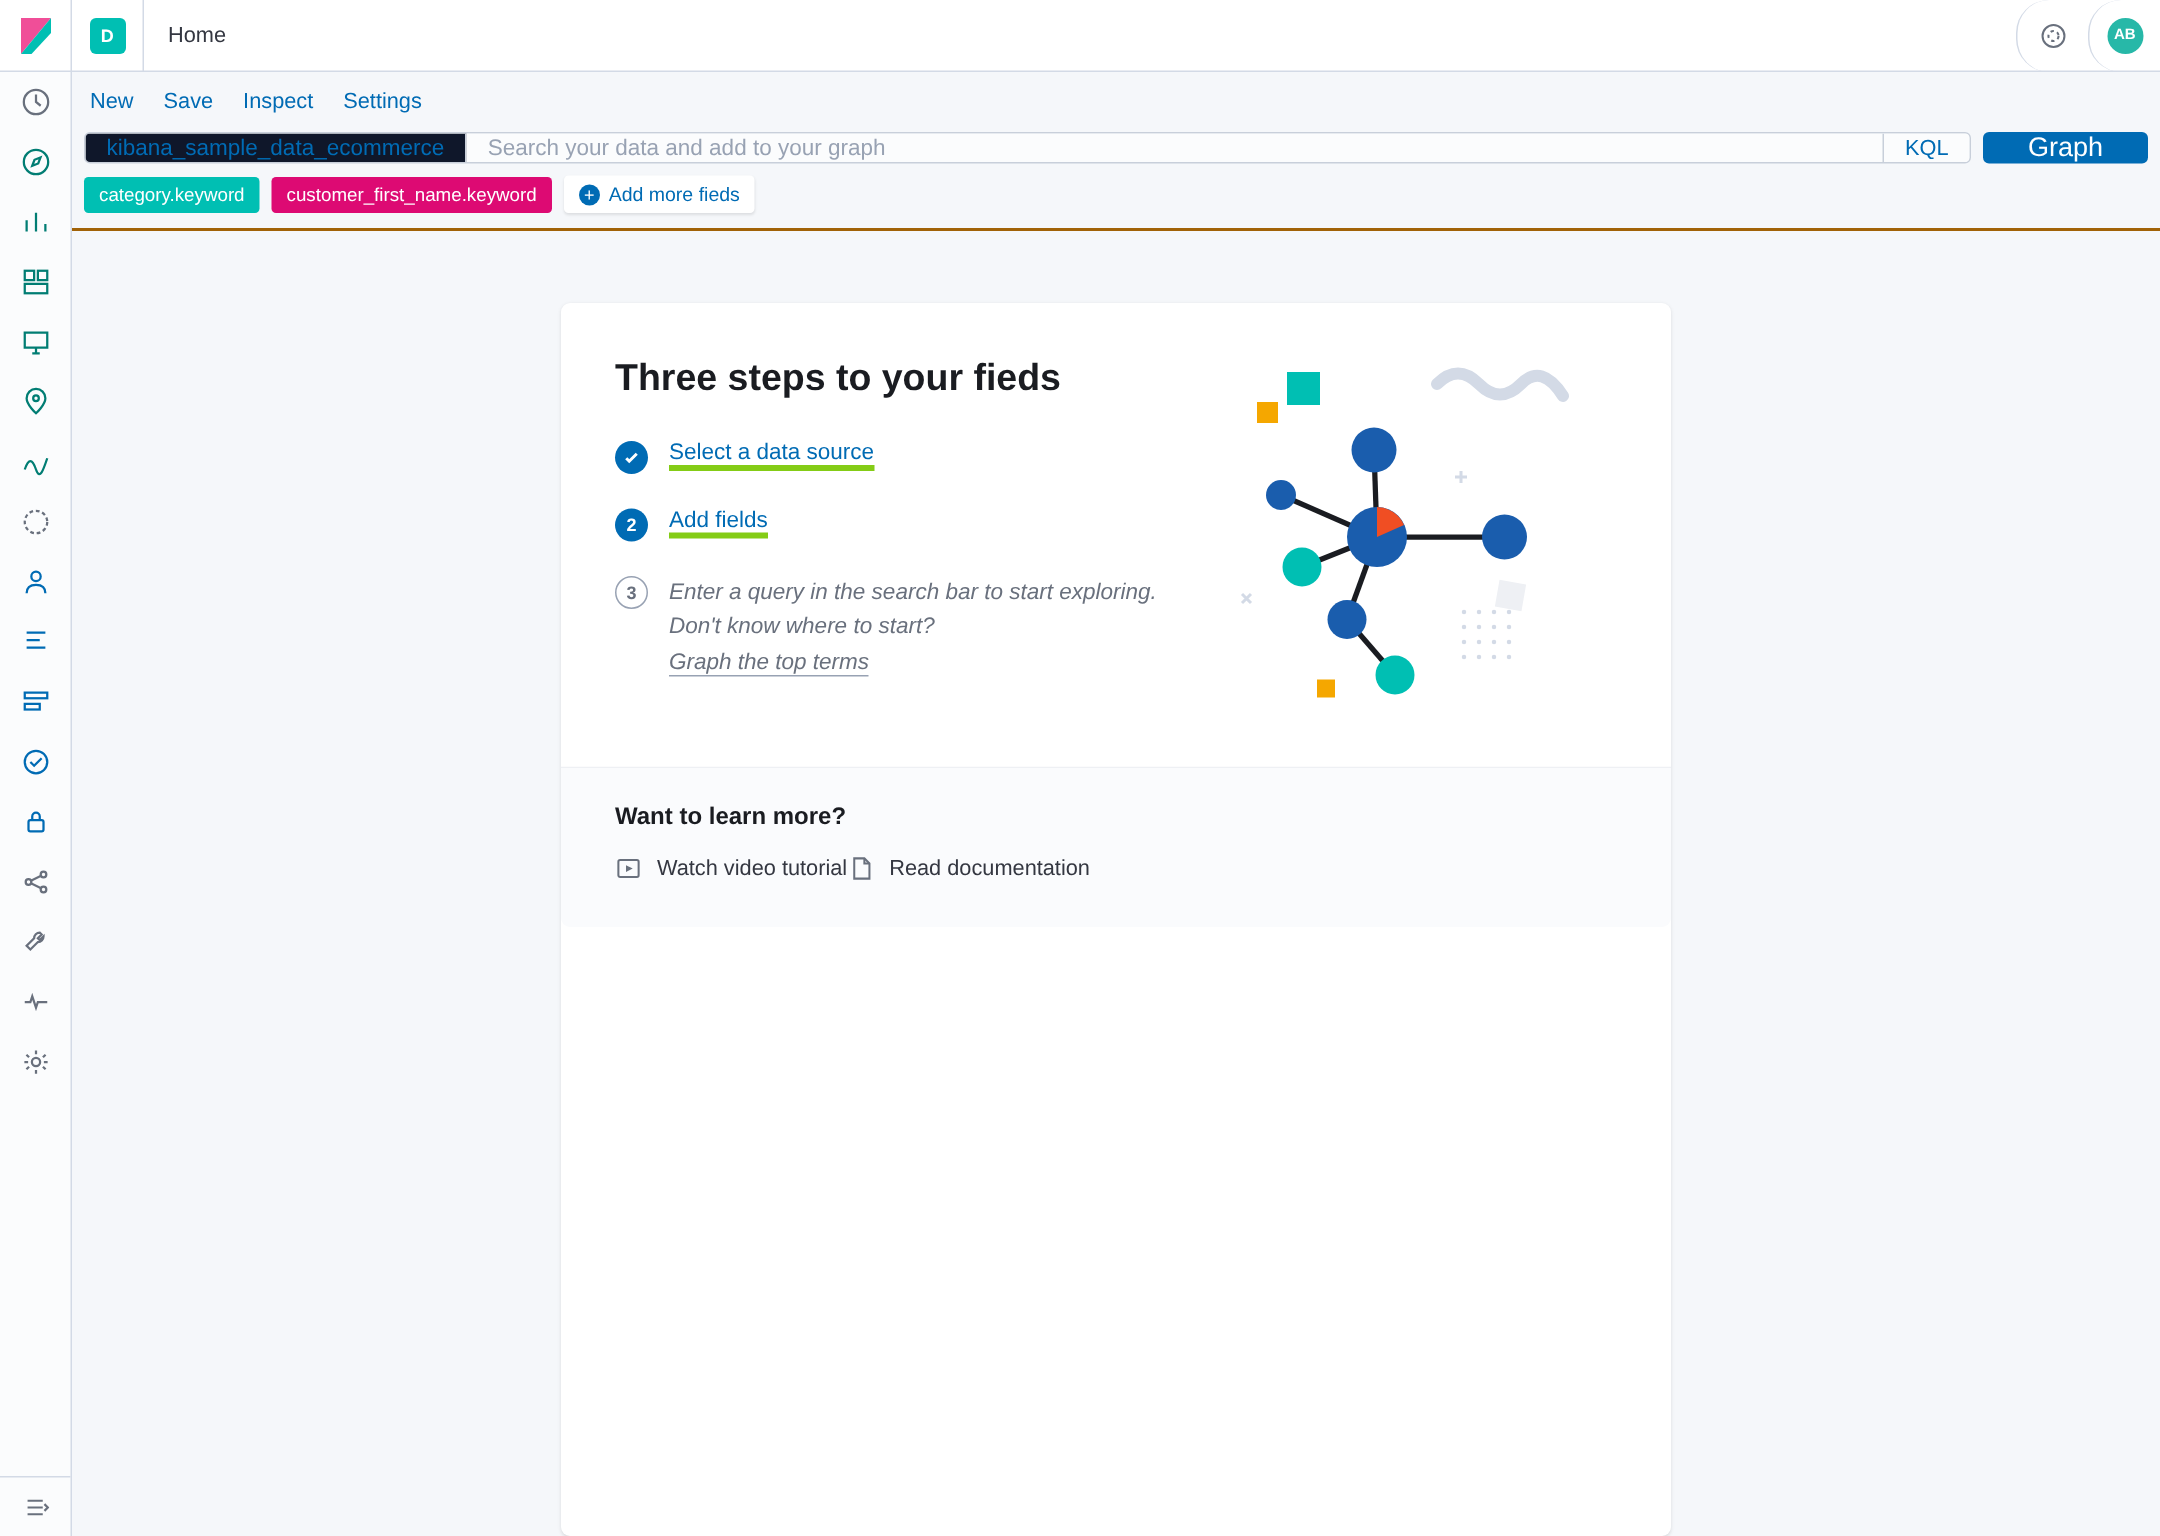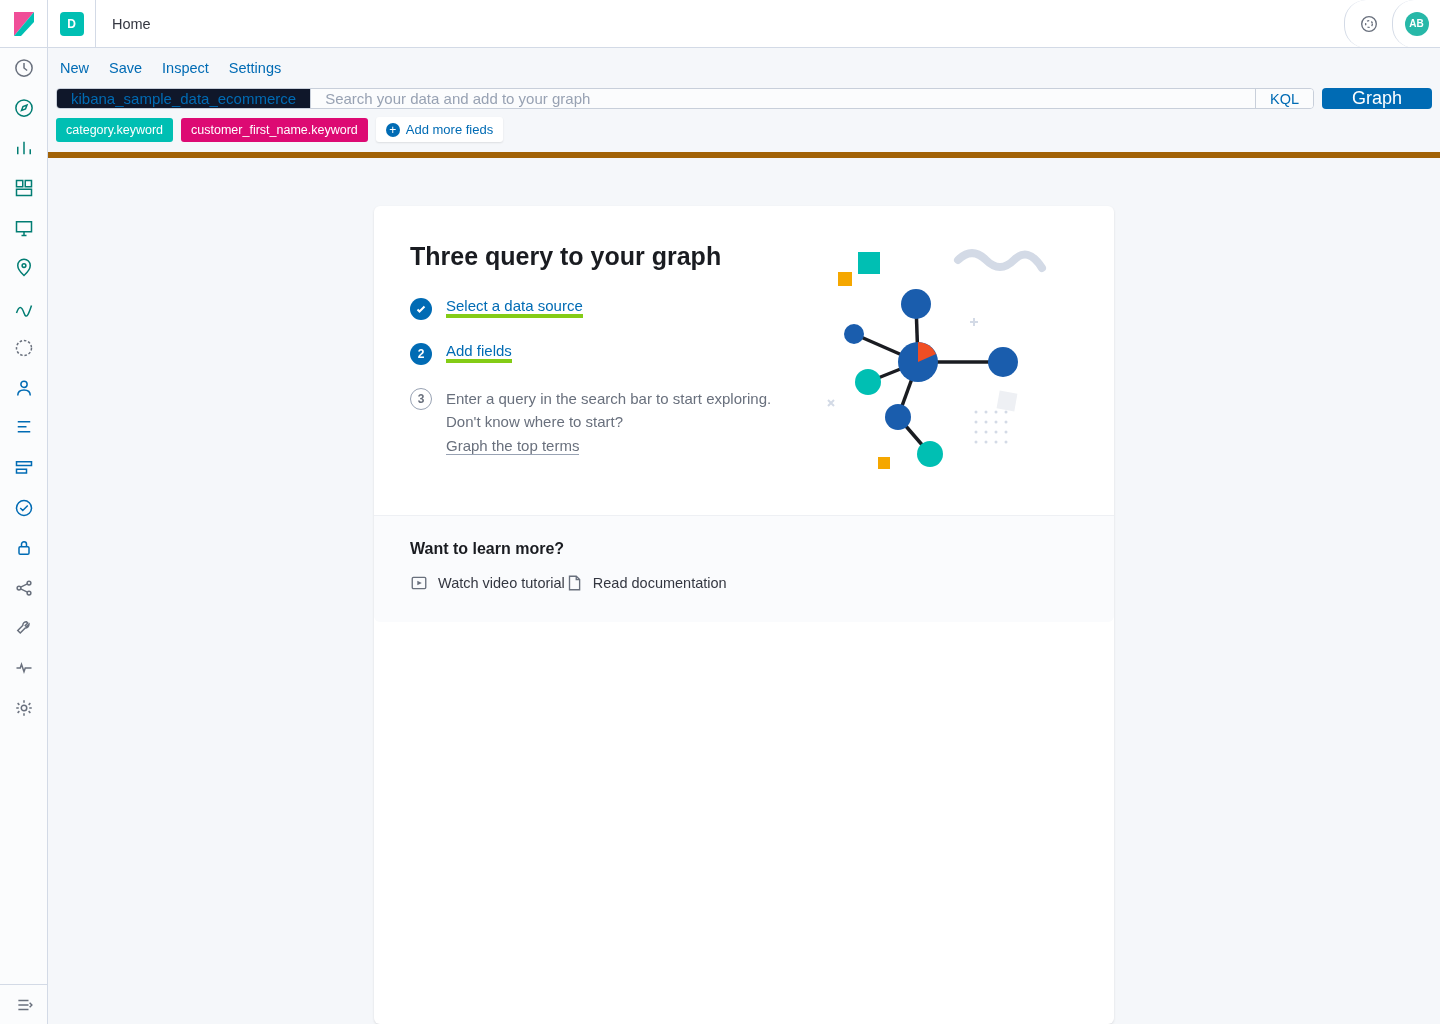--- a/index.html
+++ b/index.html
@@ -158,21 +158,21 @@
     font-size: 18px;
     cursor: pointer;
     min-width: 110px;
   }
 
   
   .fields-row {
     display: flex; align-items: center;
     gap: 8px;
     padding: 0 8px 10px 8px;
-    border-bottom: 6px solid #a16207;
+    border-bottom: 2px solid #a16207;
   }
   .field-pill {
     padding: 5px 10px;
     border-radius: 3px;
     color: #fff;
     font-size: 12.5px;
     font-weight: 500;
     cursor: pointer;
   }
   .pill-teal { background: #00bfb3; }
@@ -230,21 +230,21 @@
     display: flex; align-items: center; justify-content: center;
     font-size: 12px; font-weight: 600;
     margin-top: 1px;
   }
   .badge-done { background: #006bb4; color: #fff; }
   .badge-num  { background: #006bb4; color: #fff; }
   .badge-pending {
     background: #fff; color: #69707d;
     border: 1px solid #98a2b3;
   }
-  .step-text { color: #69707d; font-size: 15px; line-height: 1.55; }
+  .step-text { color: #69707d; font-size: 15px; line-height: 1.55; font-style: italic; }
   .step-link {
     color: #006bb4;
     border-bottom: 4px solid #84cc16;
     cursor: pointer;
     font-size: 15px;
   }
   .step-link-muted {
     color: #69707d;
     border-bottom: 1px solid #98a2b3;
     cursor: pointer;
@@ -437,21 +437,21 @@
     <button class="add-more-btn">
       <span class="plus">+</span>
       <span>Add more fieds</span>
     </button>
   </div>
 
   <div class="content">
     <div class="card">
       <div class="card-top">
         <div class="card-left">
-          <div class="card-title">Three query to your graph</div>
+          <div class="card-title">Three steps to your fieds</div>
 
           <div class="step">
             <div class="step-badge badge-done">
               <svg width="12" height="12" viewBox="0 0 12 12" fill="none" stroke="#fff" stroke-width="2">
                   <path d="M2.5 6.5l2 2 5-5"></path>
                 </svg>
             </div>
             <span class="step-link">Select a data source</span>
           </div>
 

